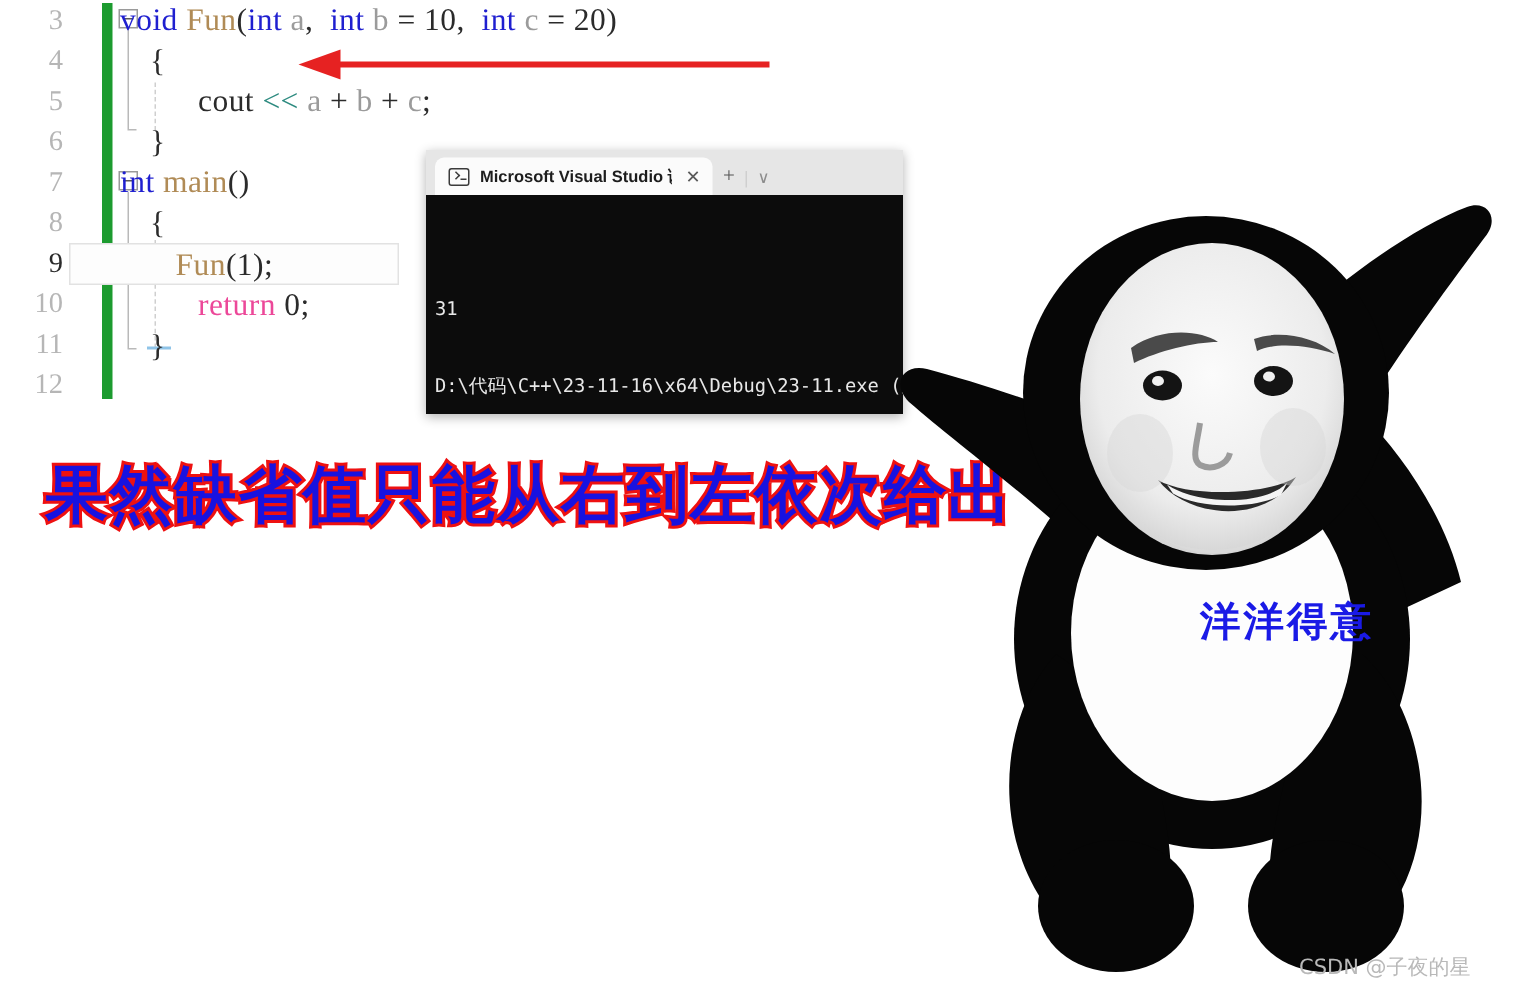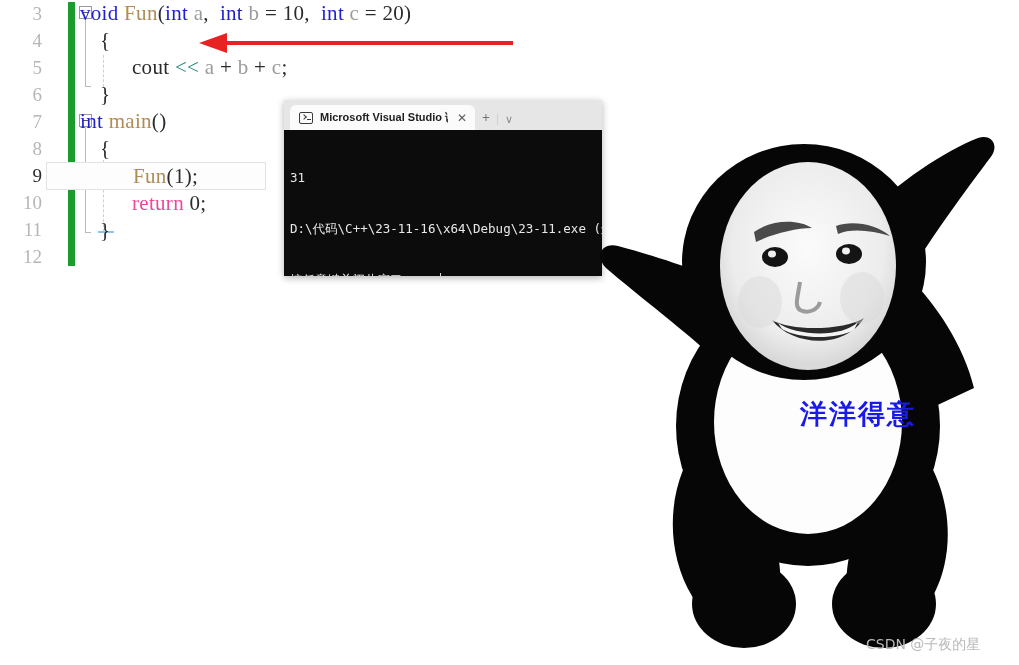--- a/index.html
+++ b/index.html
@@ -191,20 +191,21 @@
     line-height: 1;
   }
   .con-chevron { font-size: 11px; color: #8c8c8c; border-left: 1px solid #cfcfcf; }
   .con-body {
     padding: 5px 0 0 6px;
     font-family: "DejaVu Sans Mono", monospace;
     font-size: 12.5px;
     line-height: 17px;
     color: #e8e8e8;
     white-space: pre;
+    margin-top: 28px;
   }
   .con-caret {
     display: inline-block;
     width: 1px;
     height: 13px;
     background: #d8d8d8;
     vertical-align: -2px;
   }
 
   
@@ -286,21 +287,21 @@
       <div class="cline" style="padding-left:20px;"><span class="pln">{</span></div>
 
       <div class="cline" style="padding-left:52px;"><span class="pln">cout</span><span class="pln"> </span><span class="op">&lt;&lt;</span><span class="pln"> </span><span class="var">a</span><span class="pln"> </span><span class="pln">+</span><span class="pln"> </span><span class="var">b</span><span class="pln"> </span><span class="pln">+</span><span class="pln"> </span><span class="var">c</span><span class="pln">;</span></div>
 
       <div class="cline" style="padding-left:20px;"><span class="pln">}</span></div>
 
       <div class="cline"><span class="kw">int</span><span class="pln"> </span><span class="fn">main</span><span class="pln">(</span><span class="pln">)</span></div>
 
       <div class="cline" style="padding-left:20px;"><span class="pln">{</span></div>
 
-      <div class="cline current" style="padding-left:52px; margin-left:-34px; width:220px;"><span style="display:inline-block;width:34px;"></span><span class="fn">Fun</span><span class="pln">(</span><span class="num">1</span><span class="pln">)</span><span class="pln">;</span></div>
+      <div class="cline current" style="padding-left:36px; margin-left:-34px; width:220px;"><span style="display:inline-block;width:34px;"></span><span class="fn">Fun</span><span class="pln">(</span><span class="num">1</span><span class="pln">)</span><span class="pln">;</span></div>
 
       <div class="cline" style="padding-left:52px;"><span class="ret">return</span><span class="pln"> </span><span class="num">0</span><span class="pln">;</span></div>
 
       <div class="cline" style="padding-left:20px;"><span class="pln">}</span></div>
 
       <div class="cline"></div>
     </div>
   </div>
 
   <svg id="arrow" width="320" height="26" viewBox="0 0 320 26">
@@ -318,20 +319,21 @@
       <span class="con-newtab">+</span>
       <span class="con-chevron">∨</span>
     </div>
     <div class="con-body">
       <div>31</div>
       <div>D:\代码\C++\23-11-16\x64\Debug\23-11.exe (进</div>
       <div><span>按任意键关闭此窗口. . .</span><span class="con-caret"></span></div>
     </div>
   </div>
 
+  <div id="caption">果然缺省值只能从右到左依次给出</div>
 
   <svg id="panda" width="420" height="560" viewBox="0 0 420 560">
     <defs>
       <radialGradient id="faceGrad" cx="50%" cy="42%" r="62%">
         <stop offset="0%" stop-color="#fbfbfb"></stop>
         <stop offset="70%" stop-color="#ececec"></stop>
         <stop offset="100%" stop-color="#cfcfcf"></stop>
       </radialGradient>
     </defs>
     <g>

